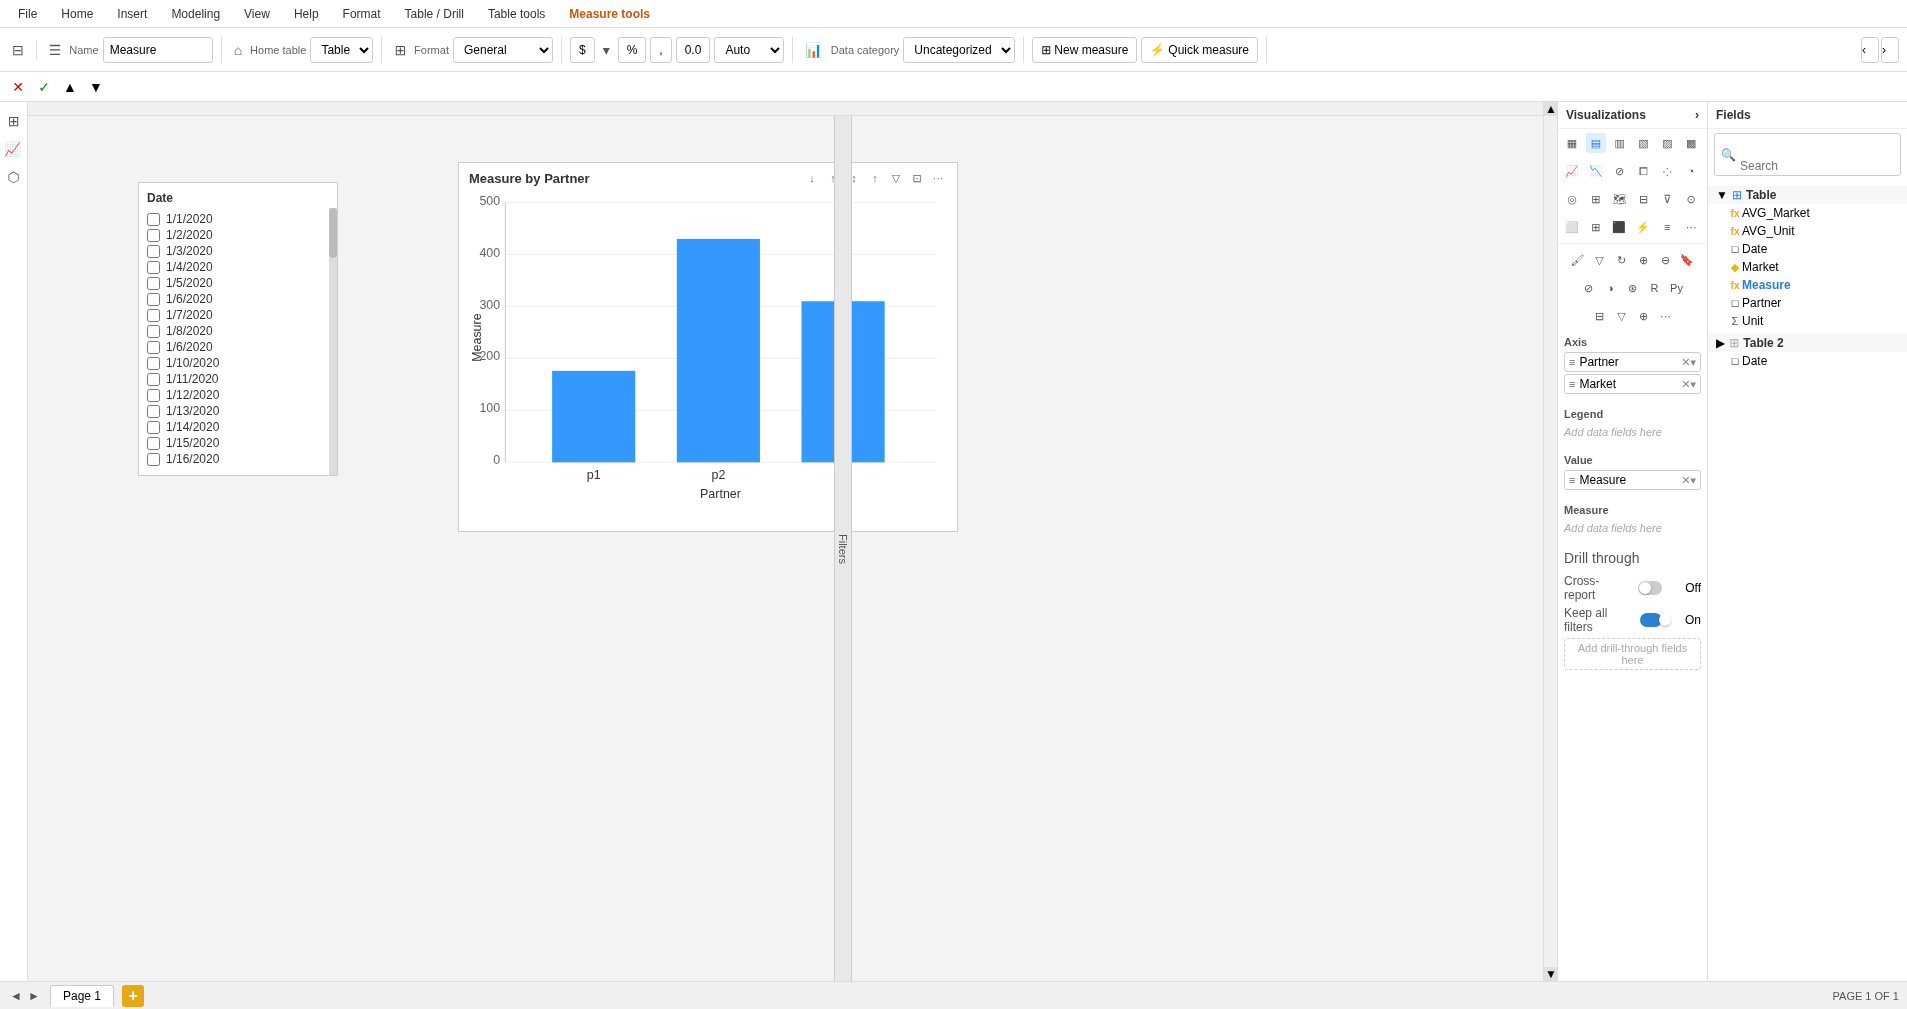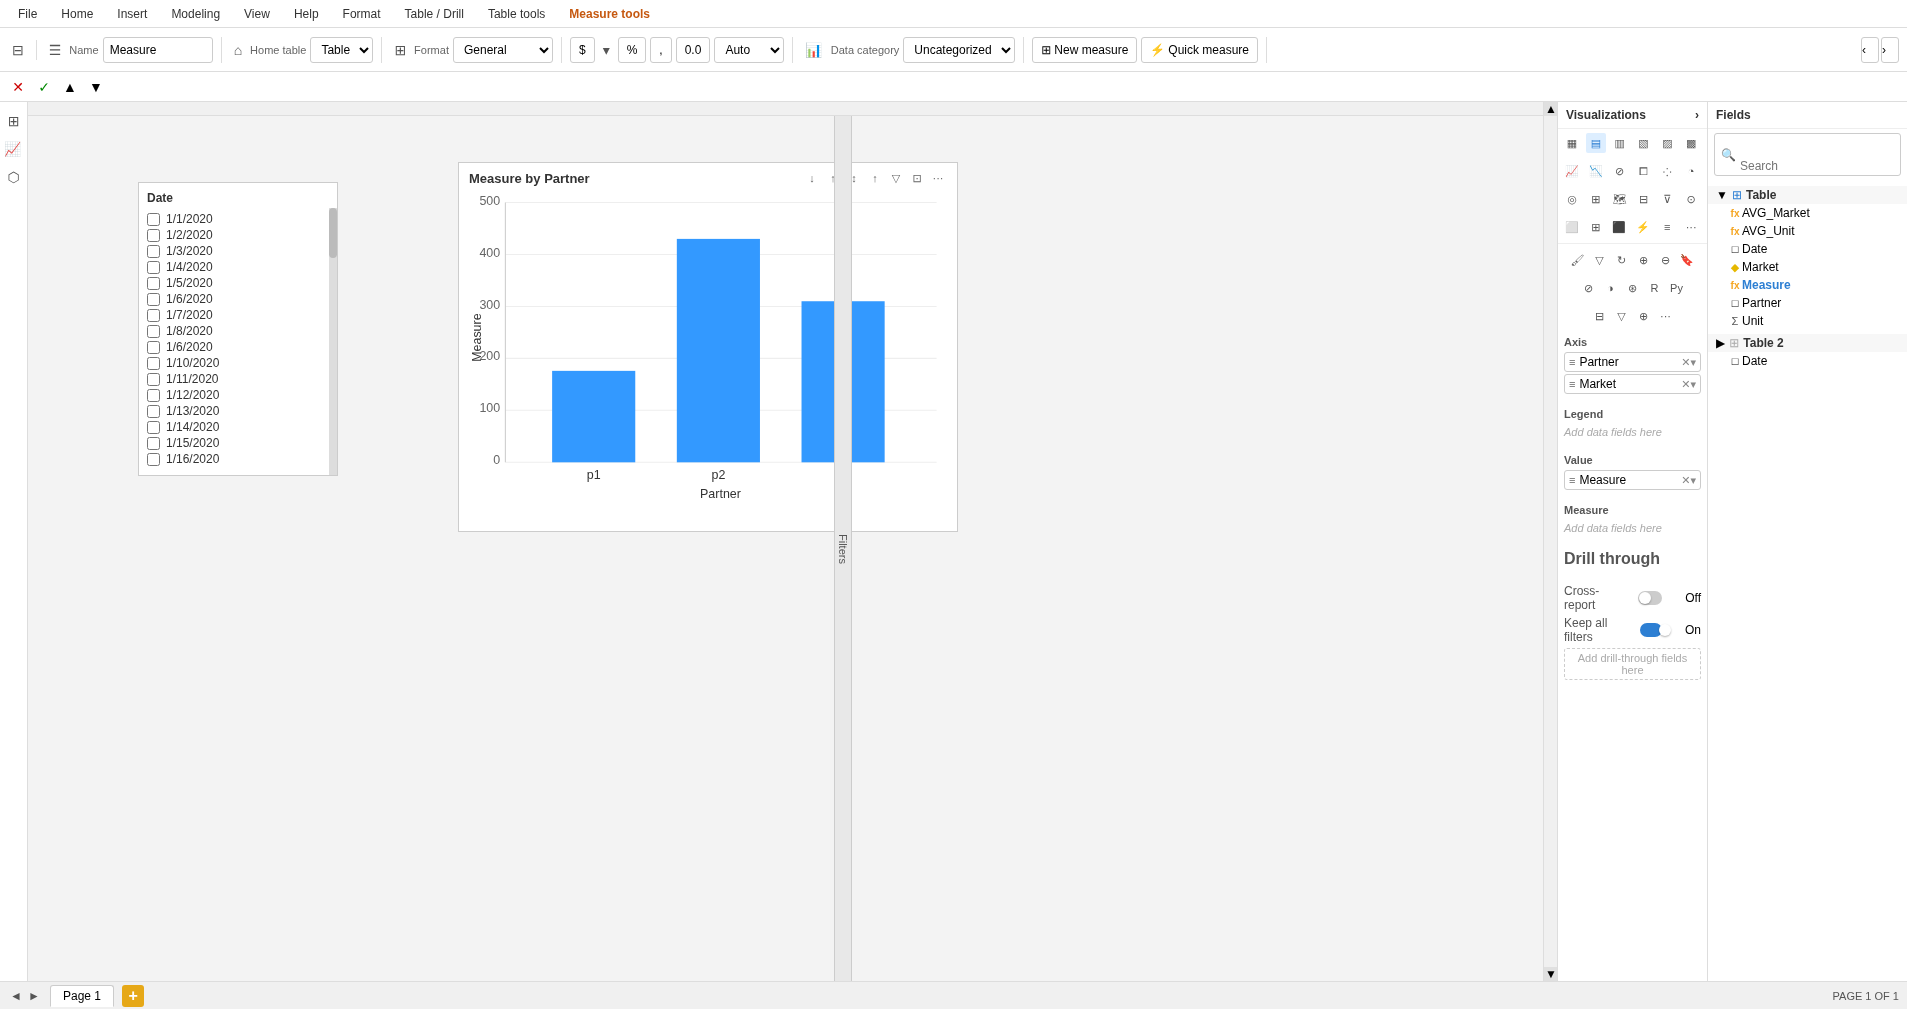--- a/index.html
+++ b/index.html
@@ -82,21 +82,21 @@
     .field-sigma { color: #555; }
     .field-yellow { color: #e6b800; }
     .axis-section { margin-bottom: 10px; }
     .axis-section-title { font-weight: 600; color: #555; font-size: 11px; margin-bottom: 4px; }
     .axis-field { display: flex; align-items: center; justify-content: space-between; border: 1px solid #ccc; border-radius: 3px; padding: 2px 4px; margin-bottom: 2px; font-size: 11px; background: #fff; }
     .axis-field-icon { color: #666; font-size: 11px; }
     .axis-field-name { flex: 1; padding: 0 4px; }
     .axis-field-x { color: #888; cursor: pointer; font-size: 11px; }
     .axis-placeholder { color: #aaa; font-size: 11px; font-style: italic; padding: 2px 0; }
     .drill-section { margin-top: 8px; }
-    .drill-title { font-weight: 700; color: #555; font-size: 16px; margin-bottom: 16px; }
+    .drill-title { font-weight: 400; color: #555; font-size: 14px; margin-bottom: 8px; }
     .drill-row { display: flex; align-items: center; gap: 23px; margin-bottom: 4px; font-size: 11px; }
     .drill-label { color: #555; }
     .toggle-switch { width: 32px; height: 14px; background: #ccc; border-radius: 7px; position: relative; cursor: pointer; }
     .toggle-switch.on { background: #2d7fd3; }
     .toggle-knob { width: 12px; height: 12px; background: #fff; border-radius: 50%; position: absolute; top: 1px; left: 1px; box-shadow: 0 1px 2px rgba(0,0,0,0.3); }
     .toggle-switch.on .toggle-knob { left: 19px; }
     .drill-placeholder { color: #aaa; font-size: 11px; border: 1px dashed #ccc; padding: 3px 6px; border-radius: 3px; text-align: center; }
 
     
     .bottom-bar { height: 28px; background: #f0f0f0; border-top: 1px solid #ddd; display: flex; align-items: center; padding: 0 8px; gap: 8px; }

